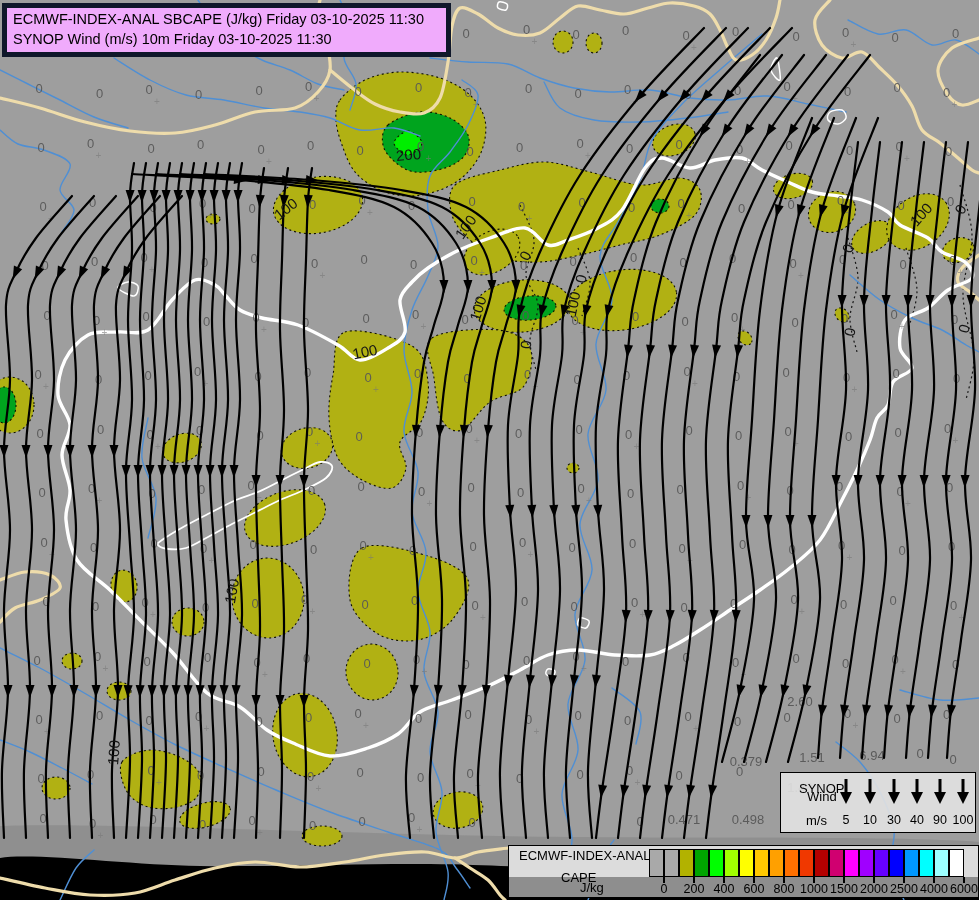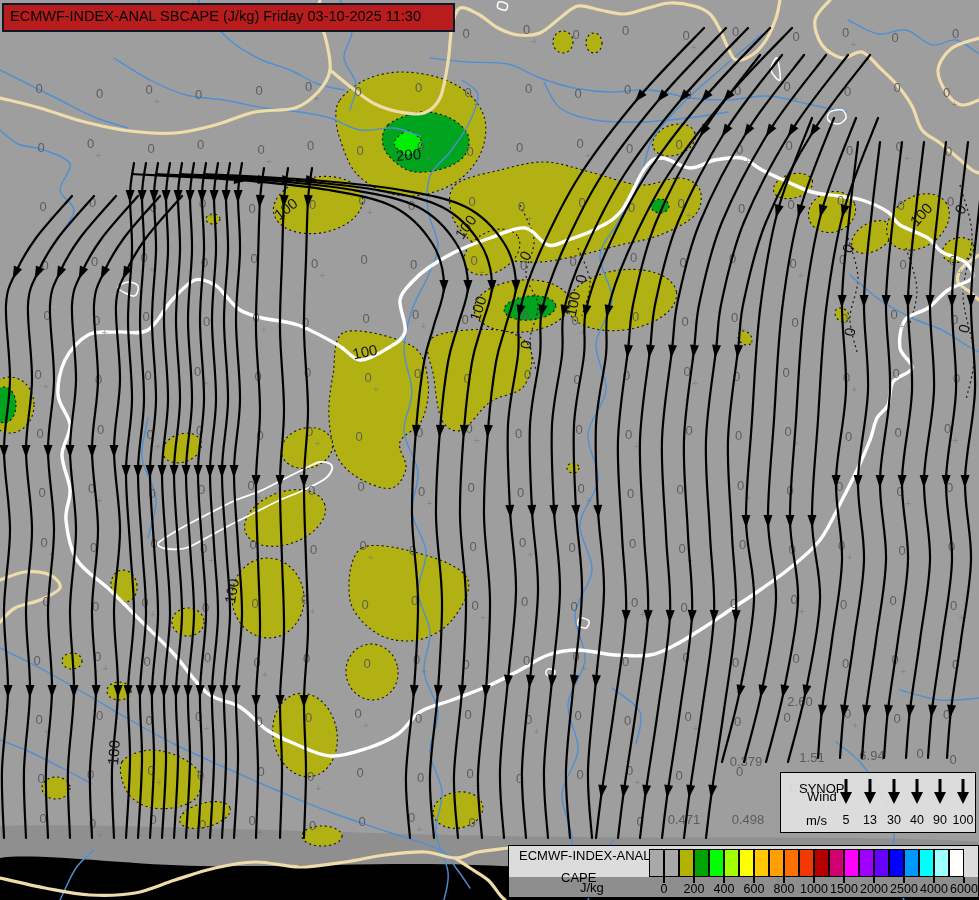--- a/index.html
+++ b/index.html
@@ -1,20 +1,20 @@
 <!DOCTYPE html>
 <html><head>
 <meta charset="utf-8">
 <style>
   html,body{margin:0;padding:0;background:#666;}
   #stage{position:relative;width:979px;height:900px;overflow:hidden;background:#9e9e9e;
          font-family:"Liberation Sans","DejaVu Sans",sans-serif;}
   #mapsvg{position:absolute;left:0;top:0;}
-  #title-box{position:absolute;left:2px;top:3px;width:429px;background:#b91c1c;
-             border:2px solid #0f172a;padding:2px 14px 3px 6px;z-index:5;}
+  #title-box{position:absolute;left:2px;top:3px;width:429px;background:#f0abfc;
+             border:5px solid #0f172a;padding:2px 4px 3px 6px;z-index:5;}
   #title-box .tl{font-size:14.5px;line-height:19.5px;color:#000;white-space:nowrap;}
   #wind-legend{position:absolute;left:780px;top:772px;width:194px;height:59px;
                background:rgba(226,226,226,0.9);border:1.5px solid #000;z-index:5;}
   .wl-word{position:absolute;font-size:13px;color:#000000;margin-left:8px;}
   .wl-arrow{position:absolute;top:4px;}
   .wl-speed{position:absolute;top:40px;width:26px;text-align:center;font-size:12.5px;color:#000;}
   #cape-legend{position:absolute;left:508px;top:845px;width:469px;height:51px;
                border:1.5px solid #000;z-index:5;}
   #cape-top{position:absolute;left:0;top:0;width:100%;height:31px;background:#dcdcdc;}
   #cape-bottom{position:absolute;left:0;top:31px;width:100%;height:20px;background:#8e8e8e;}
@@ -662,33 +662,34 @@
       <text x="0" y="0" font-size="15" fill="#151515" text-anchor="middle" transform="translate(586,280) rotate(-78)">0</text>
       <text x="0" y="0" font-size="15" fill="#151515" text-anchor="middle" transform="translate(531,345) rotate(-85)">0</text>
       <text x="0" y="0" font-size="15" fill="#151515" text-anchor="middle" transform="translate(853,250) rotate(-70)">0</text>
       <text x="0" y="0" font-size="15" fill="#151515" text-anchor="middle" transform="translate(855,333) rotate(-80)">0</text>
       <text x="0" y="0" font-size="15" fill="#151515" text-anchor="middle" transform="translate(965,212) rotate(-60)">0</text>
       <text x="0" y="0" font-size="15" fill="#151515" text-anchor="middle" transform="translate(969,330) rotate(-75)">0</text>
     </svg>
 
   <div id="title-box">
     <div class="tl">ECMWF-INDEX-ANAL SBCAPE (J/kg) Friday 03-10-2025 11:30</div>
+    <div class="tl">SYNOP Wind (m/s) 10m Friday 03-10-2025 11:30</div>
   </div>
 
   <div id="wind-legend">
     <span class="wl-word" style="left:10px;top:8px">SYNOP</span>
     <span class="wl-word" style="left:18px;top:16px">Wind</span>
     <span class="wl-word" style="left:17px;top:40px">m/s</span>
     <span id="wl-items"><svg width="18" height="30" class="wl-arrow" style="left: 56px;">
           <line x1="9" y1="2" x2="9" y2="17" stroke="#000" stroke-width="3"></line>
           <path d="M 3 15 L 15 15 L 9 27 Z" fill="#000"></path>
         </svg><span class="wl-speed" style="left: 52px;">5</span><svg width="18" height="30" class="wl-arrow" style="left: 80px;">
           <line x1="9" y1="2" x2="9" y2="17" stroke="#000" stroke-width="3"></line>
           <path d="M 3 15 L 15 15 L 9 27 Z" fill="#000"></path>
-        </svg><span class="wl-speed" style="left: 76px;">13</span><svg width="18" height="30" class="wl-arrow" style="left: 104px;">
+        </svg><span class="wl-speed" style="left: 76px;">10</span><svg width="18" height="30" class="wl-arrow" style="left: 104px;">
           <line x1="9" y1="2" x2="9" y2="17" stroke="#000" stroke-width="3"></line>
           <path d="M 3 15 L 15 15 L 9 27 Z" fill="#000"></path>
         </svg><span class="wl-speed" style="left: 100px;">30</span><svg width="18" height="30" class="wl-arrow" style="left: 127px;">
           <line x1="9" y1="2" x2="9" y2="17" stroke="#000" stroke-width="3"></line>
           <path d="M 3 15 L 15 15 L 9 27 Z" fill="#000"></path>
         </svg><span class="wl-speed" style="left: 123px;">40</span><svg width="18" height="30" class="wl-arrow" style="left: 150px;">
           <line x1="9" y1="2" x2="9" y2="17" stroke="#000" stroke-width="3"></line>
           <path d="M 3 15 L 15 15 L 9 27 Z" fill="#000"></path>
         </svg><span class="wl-speed" style="left: 146px;">90</span><svg width="18" height="30" class="wl-arrow" style="left: 173px;">
           <line x1="9" y1="2" x2="9" y2="17" stroke="#000" stroke-width="3"></line>

